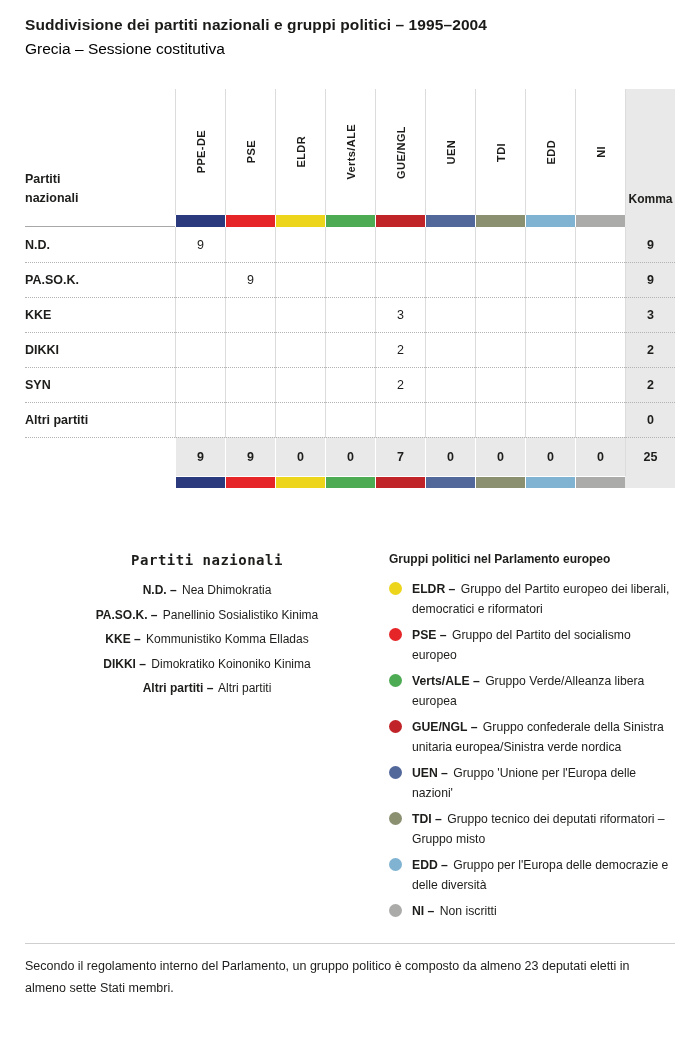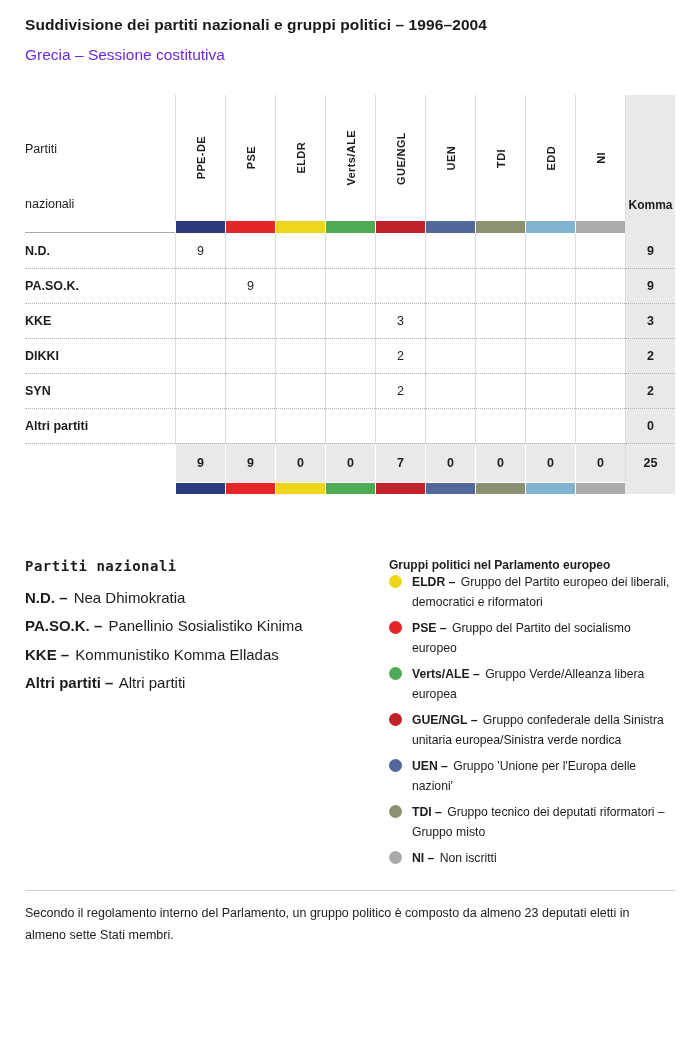--- a/index.html
+++ b/index.html
@@ -1,72 +1,72 @@
 <!DOCTYPE html>
 <html><head>
 <meta charset="utf-8">
 <style>
   * { margin:0; padding:0; box-sizing:border-box; }
   html,body { background:#fff; }
   body { font-family:"Liberation Sans", sans-serif; color:#1d1d1b; }
   .page { width:700px; height:1060px; padding:0 25px; background:#fff; overflow:hidden; }
 
   .title { font-size:15.5px; font-weight:bold; color:#1a1a18; padding-top:16px; letter-spacing:.1px; }
-  .subtitle { font-size:15.5px; font-weight:normal; color:#6d28d9; margin-top:12px; }
+  .subtitle { font-size:15.5px; font-weight:normal; color:#000000; margin-top:6px; }
 
   
   .grid {
     margin-top:31px;
     display:grid;
     grid-template-columns:150px repeat(9,50px) 50px;
     grid-template-rows:126px 12px repeat(6,35px) 39px 12px;
   }
   .cell { font-size:12.5px; display:flex; align-items:center; }
   .vline { border-left:1px solid #dcdcdc; }
   .sep { border-top:1px dotted #b3b3b3; }
 
-  .c-head-label { flex-direction:column; align-items:flex-start; justify-content:flex-end; padding-bottom:7px; font-weight:normal; line-height:19px;gap:36px; }
+  .c-head-label { flex-direction:column; align-items:flex-start; justify-content:flex-end; padding-bottom:7px; font-weight:bold; line-height:19px; }
   .c-head-group { justify-content:center; }
   .c-head-group .vtext { writing-mode:vertical-rl; transform:rotate(180deg); font-weight:bold; font-size:11px; letter-spacing:.4px; white-space:nowrap; }
   .c-seats-bg { background:#e9e9e9; }
   .c-head-seats { background:#e9e9e9; justify-content:center; align-items:flex-end; padding-bottom:9px; font-weight:bold; font-size:12px; border-left:1px solid #dcdcdc; }
 
   .c-bar { border-left:1px solid #fff; }
   .c-bar-label { border-bottom:1px solid #a8a8a8; }
 
   .c-rowlabel { font-weight:bold; }
   .c-val { justify-content:center; font-weight:normal; }
   .c-seats { background:#e9e9e9; justify-content:center; font-weight:bold; border-left:1px solid #dcdcdc; }
   .c-total { background:#e9e9e9; justify-content:center; font-weight:bold; border-left:1px solid #fff; }
   .c-barb { border-left:1px solid #fff; border-top:1px solid #fff; }
 
   
   .legends { display:flex; margin-top:64px; }
-  .legend-parties { width:364px; }
+  .legend-parties { width:364px;text-align:center; }
   .legend-groups { width:286px; }
   .legend-parties .lp-title { font-family:"DejaVu Sans Mono", monospace; font-weight:bold; font-size:14px; margin-bottom:15px; letter-spacing:.5px; }
-  .pl-item { font-size:15px; margin-bottom:9.5px; line-height:1.25; }
+  .pl-item { font-size:12px; margin-bottom:9.5px; line-height:1.25; }
   .pl-item b { margin-right:2px; }
-  .legend-groups .lg-title { font-weight:bold; font-size:12px; }
+  .legend-groups .lg-title { font-weight:bold; font-size:12px; margin-bottom:13px; }
   .gl-item { display:flex; margin-bottom:6px; }
   .gl-dot { width:13px; height:13px; border-radius:50%; flex:0 0 13px; margin-right:10px; margin-top:3px; }
   .gl-text { font-size:12.2px; line-height:20px; }
   .gl-text b { margin-right:2px; }
 
   
   .rule { border:none; border-top:1px solid #cfcfcf; height:0; }
   .rule1 { margin-top:16px; }
   .footnote { font-size:12.5px; line-height:22px; margin-top:11px; width:648px; color:#1d1d1b; }
 </style>
 </head>
 <body>
 
 <div class="page">
 
-  <div class="title">Suddivisione dei partiti nazionali e gruppi politici – 1996–2004</div>
+  <div class="title">Suddivisione dei partiti nazionali e gruppi politici – 1995–2004</div>
   <div class="subtitle">Grecia – Sessione costitutiva</div>
 
   <div class="grid" id="grid">
       <div class="cell c-head-label">
         <span>Partiti</span>
         <span>nazionali</span>
       </div>
       <div class="cell c-head-group vline">
         <span class="vtext">PPE-DE</span>
       </div>
@@ -196,20 +196,21 @@
       <div class="cell c-seats-bg"></div>
     </div>
 
   <div class="legends">
     <div class="legend-parties">
       <div class="lp-title">Partiti nazionali</div>
       <div id="lp-items">
           <div class="pl-item"><b>N.D. –</b><span> Nea Dhimokratia</span></div>
           <div class="pl-item"><b>PA.SO.K. –</b><span> Panellinio Sosialistiko Kinima</span></div>
           <div class="pl-item"><b>KKE –</b><span> Kommunistiko Komma Elladas</span></div>
+          <div class="pl-item"><b>DIKKI –</b><span> Dimokratiko Koinoniko Kinima</span></div>
           <div class="pl-item"><b>Altri partiti –</b><span> Altri partiti</span></div>
         </div>
     </div>
     <div class="legend-groups">
       <div class="lg-title">Gruppi politici nel Parlamento europeo</div>
       <div id="lg-items">
           <div class="gl-item">
             <span class="gl-dot" style="background: rgb(236, 213, 27);"></span>
             <div class="gl-text"><b>ELDR –</b><span> Gruppo del Partito europeo dei liberali, democratici e riformatori</span></div>
           </div>
@@ -227,20 +228,24 @@
           </div>
           <div class="gl-item">
             <span class="gl-dot" style="background: rgb(82, 104, 155);"></span>
             <div class="gl-text"><b>UEN –</b><span> Gruppo 'Unione per l'Europa delle nazioni'</span></div>
           </div>
           <div class="gl-item">
             <span class="gl-dot" style="background: rgb(138, 144, 112);"></span>
             <div class="gl-text"><b>TDI –</b><span> Gruppo tecnico dei deputati riformatori – Gruppo misto</span></div>
           </div>
           <div class="gl-item">
+            <span class="gl-dot" style="background: rgb(127, 179, 209);"></span>
+            <div class="gl-text"><b>EDD –</b><span> Gruppo per l'Europa delle democrazie e delle diversità</span></div>
+          </div>
+          <div class="gl-item">
             <span class="gl-dot" style="background: rgb(171, 172, 170);"></span>
             <div class="gl-text"><b>NI –</b><span> Non iscritti</span></div>
           </div>
         </div>
     </div>
   </div>
 
   <hr class="rule rule1">
   <div class="footnote">Secondo il regolamento interno del Parlamento, un gruppo politico è composto da almeno 23 deputati eletti in almeno sette Stati membri.</div>
 

